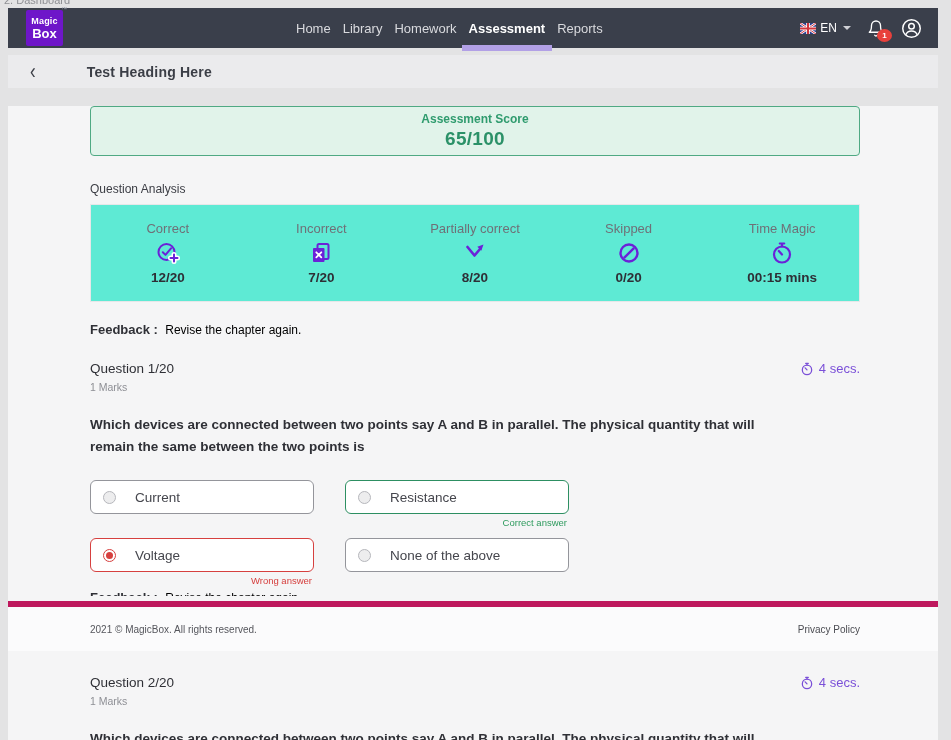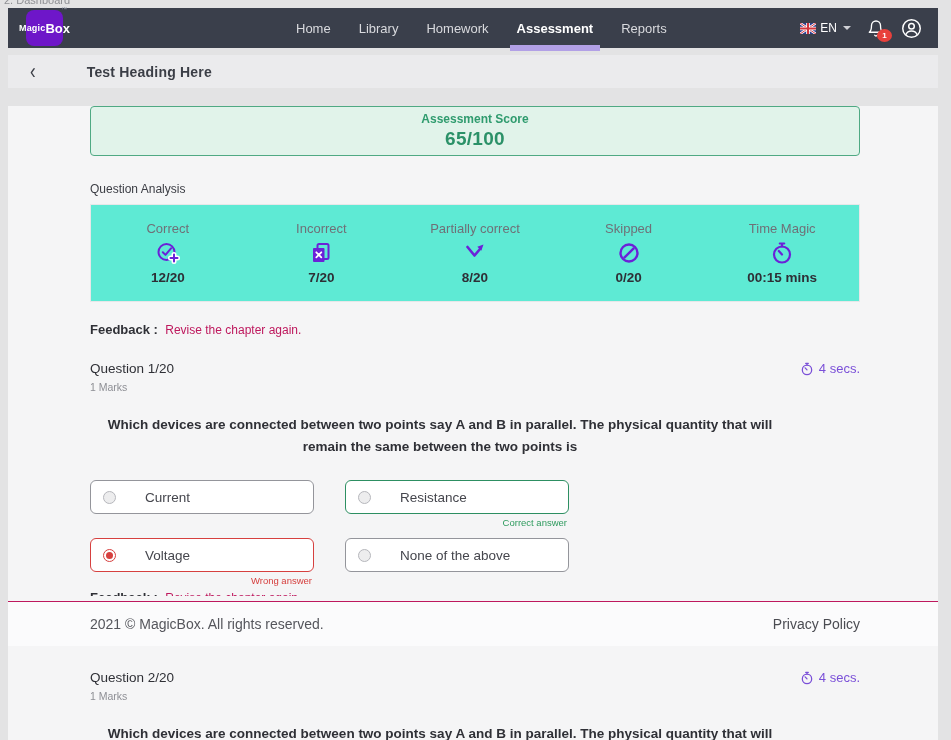--- a/index.html
+++ b/index.html
@@ -7,26 +7,26 @@
     width:951px;height:740px;overflow:hidden;position:relative;
     background:#e3e3e4;
     font-family:"Liberation Sans",sans-serif;
     -webkit-font-smoothing:antialiased;
   }
   .top-breadcrumb{position:absolute;top:-6px;left:4px;font-size:11px;color:#8f9094;}
   .app{position:absolute;left:8px;right:13px;top:8px;}
 
   
   .navbar{height:40px;background:#3a3f4b;display:flex;align-items:center;position:relative;padding:0 18px;}
-  .logo{width:37px;height:36px;background:#6e16c9;border-radius:8px;color:#fff;display:flex;flex-direction:row;
+  .logo{width:37px;height:36px;background:#6e16c9;border-radius:2px;color:#fff;display:flex;flex-direction:column;
         align-items:center;justify-content:center;line-height:1;position:relative;cursor:pointer;}
   .logo-l1{font-size:9px;font-weight:bold;letter-spacing:.2px;}
   .logo-l2{font-size:13px;font-weight:bold;margin-top:1px;}
   .logo-tm{position:absolute;top:-4px;right:-4px;font-size:6px;color:#9aa0ab;}
-  .nav-menu{position:absolute;left:288px;display:flex;align-items:center;gap:28px;height:100%;}
+  .nav-menu{position:absolute;left:288px;display:flex;align-items:center;gap:12px;height:100%;}
   .nav-item{color:#d9dade;font-size:13px;cursor:pointer;position:relative;height:100%;display:flex;align-items:center;}
   .nav-item.active{color:#fff;font-weight:bold;}
   .nav-item.active::after{content:"";position:absolute;left:-7px;right:-7px;bottom:-3px;height:6px;background:#b2a0e6;}
   .nav-right{position:absolute;right:16px;display:flex;align-items:center;gap:16px;}
   .lang{display:flex;align-items:center;gap:4px;color:#fff;font-size:12px;cursor:pointer;}
   .caret{width:0;height:0;border-left:4px solid transparent;border-right:4px solid transparent;border-top:4px solid #cfd0d5;margin-left:2px;}
   .bell-wrap{position:relative;cursor:pointer;display:flex;}
   .badge{position:absolute;right:-7px;bottom:-4px;min-width:13px;height:13px;background:#e8413c;border-radius:50%;
          color:#fff;font-size:8px;display:flex;align-items:center;justify-content:center;font-weight:bold;padding:0 1px;}
   .avatar{cursor:pointer;display:flex;}
@@ -48,47 +48,47 @@
   .qa-card{margin-top:8px;background:#5eead4;border:1px solid #e7e7e9;height:96px;display:grid;
            grid-template-columns:repeat(5,1fr);align-items:center;}
   .stat{display:flex;flex-direction:column;align-items:center;gap:5px;}
   .stat-label{font-size:13px;color:#6f7077;}
   .stat-icon{width:24px;height:24px;color:#6b21d8;}
   .stat-icon svg{width:24px;height:24px;display:block;}
   .stat-value{font-size:13.5px;font-weight:bold;color:#2e2f36;}
 
   .feedback-row{margin-top:20px;font-size:12px;}
   .fb-label{font-weight:bold;font-size:13px;color:#2f3036;}
-  .fb-text{color:#be185d;margin-left:4px;}
+  .fb-text{color:#000000;margin-left:4px;}
   .feedback-row.clipped{margin-top:18px;height:6px;overflow:hidden;}
 
   .question{margin-top:24px;}
   .q-head{display:flex;justify-content:space-between;align-items:center;}
   .q-number{font-size:13.5px;font-weight:normal;color:#2f3036;}
   .q-timer{display:flex;align-items:center;gap:5px;color:#7a4fd8;font-size:13px;}
   .q-timer svg{width:14px;height:14px;}
   .q-marks{margin-top:5px;font-size:10.5px;color:#8e8f95;}
-  .q-text{margin-top:21px;font-size:13.5px;font-weight:bold;color:#2f3036;line-height:1.6;max-width:700px;text-align:center;}
+  .q-text{margin-top:21px;font-size:13.5px;font-weight:bold;color:#2f3036;line-height:1.6;max-width:700px;}
   .options{margin-top:23px;display:grid;grid-template-columns:224px 224px;column-gap:31px;row-gap:24px;}
   .option{position:relative;background:#fff;border:1px solid #94959b;border-radius:6px;height:34px;
-          display:flex;align-items:center;padding:0 12px;gap:29px;box-sizing:border-box;cursor:pointer;}
+          display:flex;align-items:center;padding:0 12px;gap:19px;box-sizing:border-box;cursor:pointer;}
   .option.wrong{border-color:#d6403f;}
   .option.correct{border-color:#2d8f62;}
   .opt-label{font-size:13.5px;color:#45464d;}
   .radio{width:13px;height:13px;border-radius:50%;border:1px solid #b6b7bc;background:#ededee;flex:0 0 auto;
          display:flex;align-items:center;justify-content:center;box-sizing:border-box;}
   .option.wrong .radio.selected{border-color:#d6403f;background:#fff;}
   .radio .dot{width:7px;height:7px;border-radius:50%;background:#d6403f;}
   .opt-note{position:absolute;right:1px;bottom:-15px;font-size:9.5px;}
   .opt-note.wrong{color:#d6403f;}
   .opt-note.correct{color:#2f9b5e;}
 
-  .footer{margin:5px -78px 0 -82px;height:44px;background:#fbfbfc;border-top:1px solid #be185d;
+  .footer{margin:5px -78px 0 -82px;height:44px;background:#fbfbfc;border-top:6px solid #be185d;
           display:flex;align-items:center;justify-content:space-between;padding:0 78px 0 82px;
-          font-size:14px;color:#55565c;}
+          font-size:10px;color:#55565c;}
   .footer a{color:#4b4c52;text-decoration:none;cursor:pointer;}
   .q2{margin-top:16px;}
 </style>
 </head>
 <body>
 
 <div class="top-breadcrumb">2. Dashboard</div>
 
 <div class="app">
 

